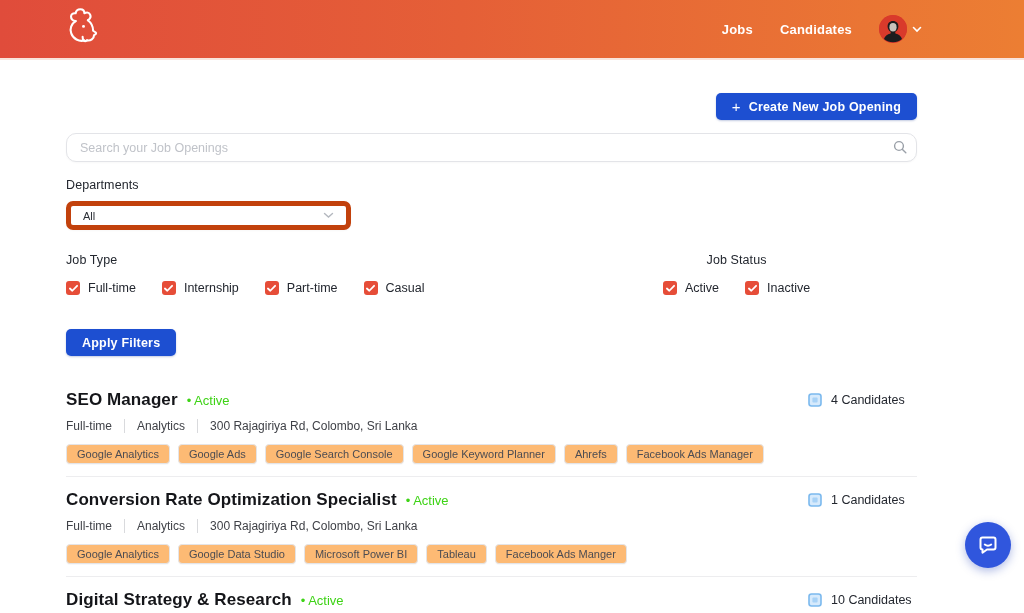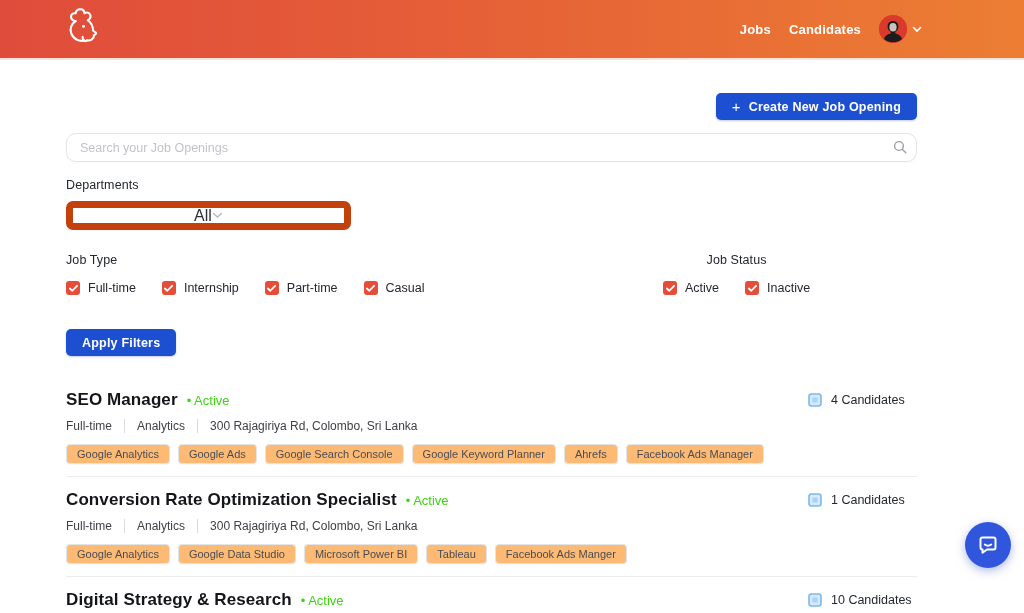--- a/index.html
+++ b/index.html
@@ -3,21 +3,21 @@
 <meta charset="utf-8">
 <style>
   * { margin:0; padding:0; box-sizing:border-box; }
   html,body { width:1024px; height:613px; overflow:hidden; background:#fff;
     font-family:"Liberation Sans", sans-serif; }
 
   
   .header { height:60px; background:linear-gradient(90deg,#e04c3b 0%,#e55f37 45%,#ec7e33 100%);
     display:flex; align-items:center; padding:0 102px 0 58px; border-bottom:2px solid #f9e4dc; }
   .logo { width:44px; height:44px; display:flex; align-items:center; justify-content:center; cursor:pointer; }
-  .header-right { margin-left:auto; display:flex; align-items:center; gap:18px; }
+  .header-right { margin-left:auto; display:flex; align-items:center; gap:27px; }
   .nav-link { color:#fff; font-size:13px; font-weight:700; letter-spacing:.2px; cursor:pointer; }
   .avatar-wrap { display:flex; align-items:center; gap:5px; cursor:pointer; }
   .avatar { width:28px; height:28px; border-radius:50%; overflow:hidden; background:#d93a2b; position:relative; }
 
   
   .container { width:851px; margin-left:66px; }
 
   .toolbar-row { display:flex; justify-content:flex-end; margin-top:33px; }
   .btn-primary { background:#1d4fd1; color:#fff; border:none; border-radius:5px;
     font-size:12.5px; font-weight:700; letter-spacing:.2px; padding:0 16px; height:27px;
@@ -27,23 +27,23 @@
 
   .search-wrap { position:relative; margin-top:13px; }
   .search-input { width:100%; height:29px; border:1px solid #e3e4e8; border-radius:10px;
     padding:0 30px 0 13px; font-size:12.5px; color:#333; outline:none;
     font-family:"Liberation Sans", sans-serif; box-shadow:0 1px 2px rgba(0,0,0,.03); }
   .search-input::placeholder { color:#c0c3c9; }
   .search-icon { position:absolute; right:10px; top:7px; width:14px; height:14px; }
 
   .field-label { font-size:12.5px; font-weight:400; color:#23272f; letter-spacing:.1px; }
   .departments { margin-top:16px; }
-  .select-box { margin-top:9px; width:285px; height:29px; border:7px solid #c2410c; border-radius:7px;
-    display:flex; align-items:center; justify-content:center; padding:0 12px;
-    font-size:16px; color:#2b2f36; cursor:pointer; box-shadow:0 1px 2px rgba(0,0,0,.03); }
+  .select-box { margin-top:9px; width:285px; height:29px; border:5px solid #c2410c; border-radius:7px;
+    display:flex; align-items:center; justify-content:space-between; padding:0 12px;
+    font-size:11px; color:#2b2f36; cursor:pointer; box-shadow:0 1px 2px rgba(0,0,0,.03); }
 
   .filter-columns { position:relative; margin-top:23px; height:60px; }
   .job-status-col { position:absolute; left:597px; top:0;text-align:center; }
   .checkbox-row { display:flex; gap:26px; margin-top:14px; }
   .checkbox-item { display:flex; align-items:center; gap:8px; cursor:pointer; }
   .checkbox { width:14px; height:14px; border-radius:3px; background:#e64d38;
     display:inline-flex; align-items:center; justify-content:center; }
   .checkbox svg { width:9px; height:9px; }
   .checkbox-label { font-size:12.5px; font-weight:500; color:#23272f; }
 

